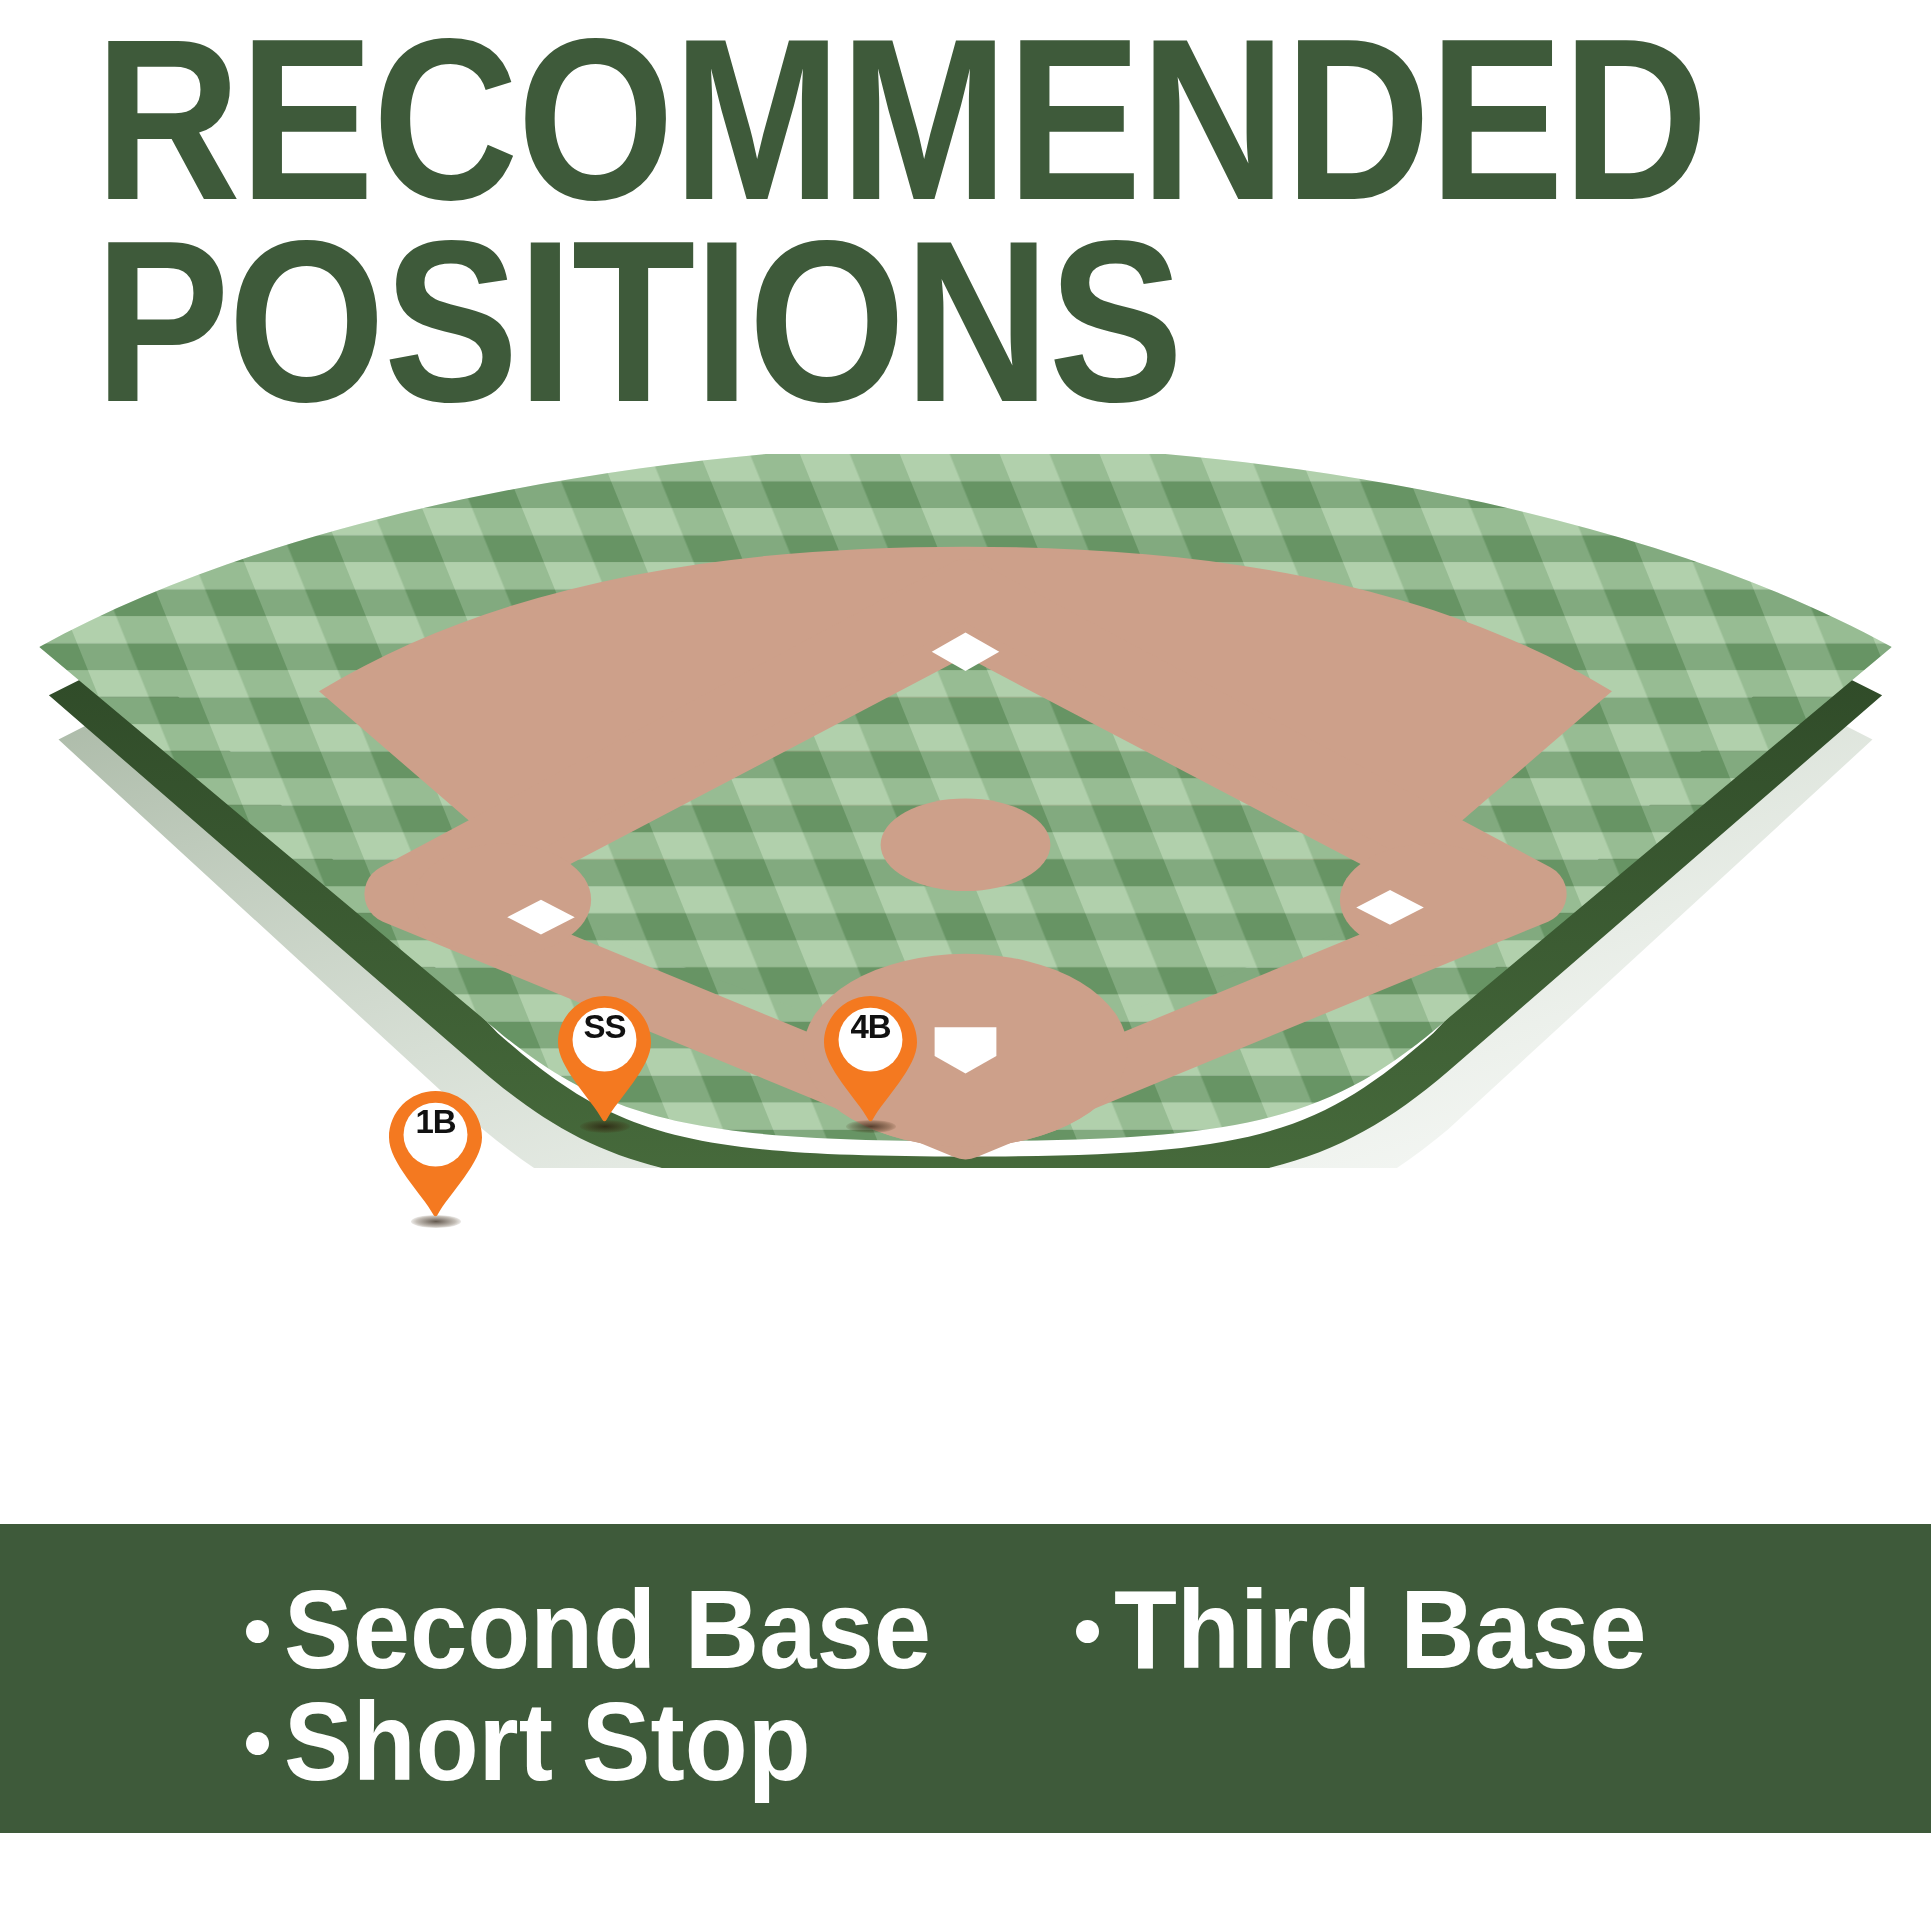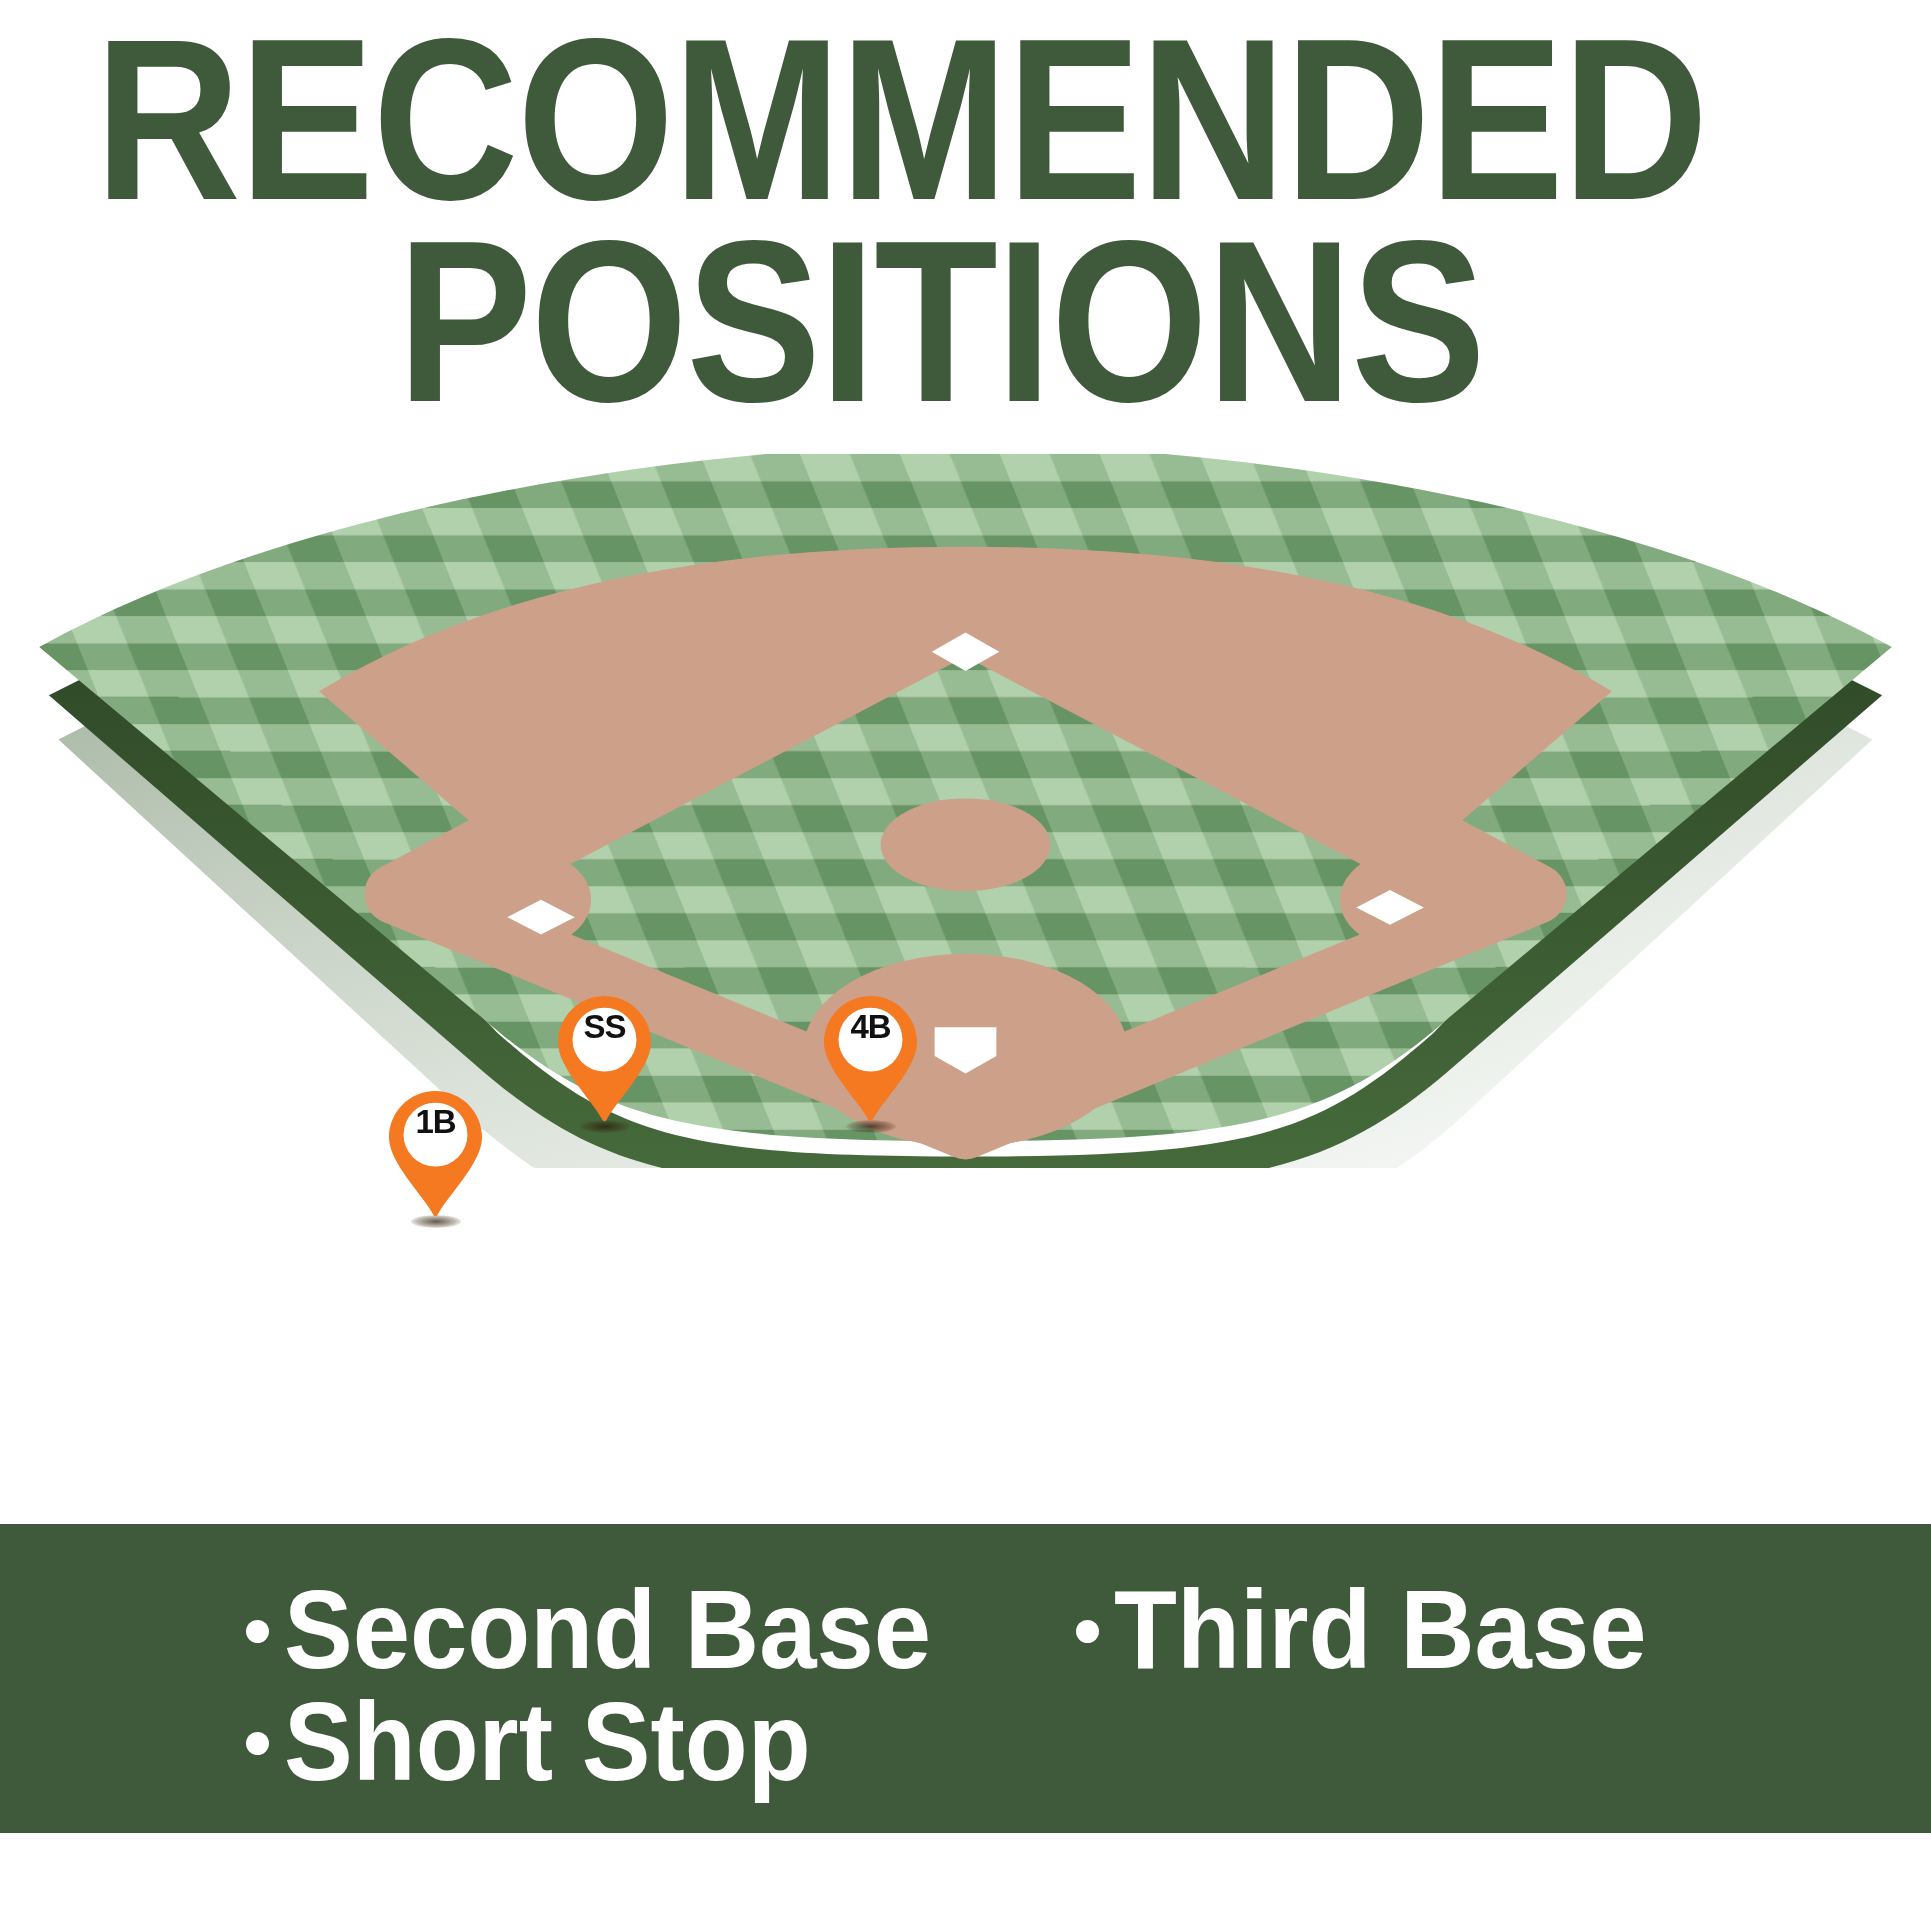--- a/index.html
+++ b/index.html
@@ -6,21 +6,21 @@
   body{
     width:1931px;height:1931px;
     background:#ffffff;
     font-family:"Liberation Sans", sans-serif;
     overflow:hidden;
     position:relative;
   }
   
   #title-block{
     position:absolute; left:0; top:21px; width:1579px;
-    text-align:right;
+    text-align:left;
   }
   .title-line{
     display:block;
     color:#3e5a3a;
     font-family:"Liberation Sans Narrow","Liberation Sans",sans-serif;
     font-weight:bold;
     font-stretch:condensed;
     letter-spacing:-1.9px;
     line-height:0.86;
     text-transform:uppercase;

